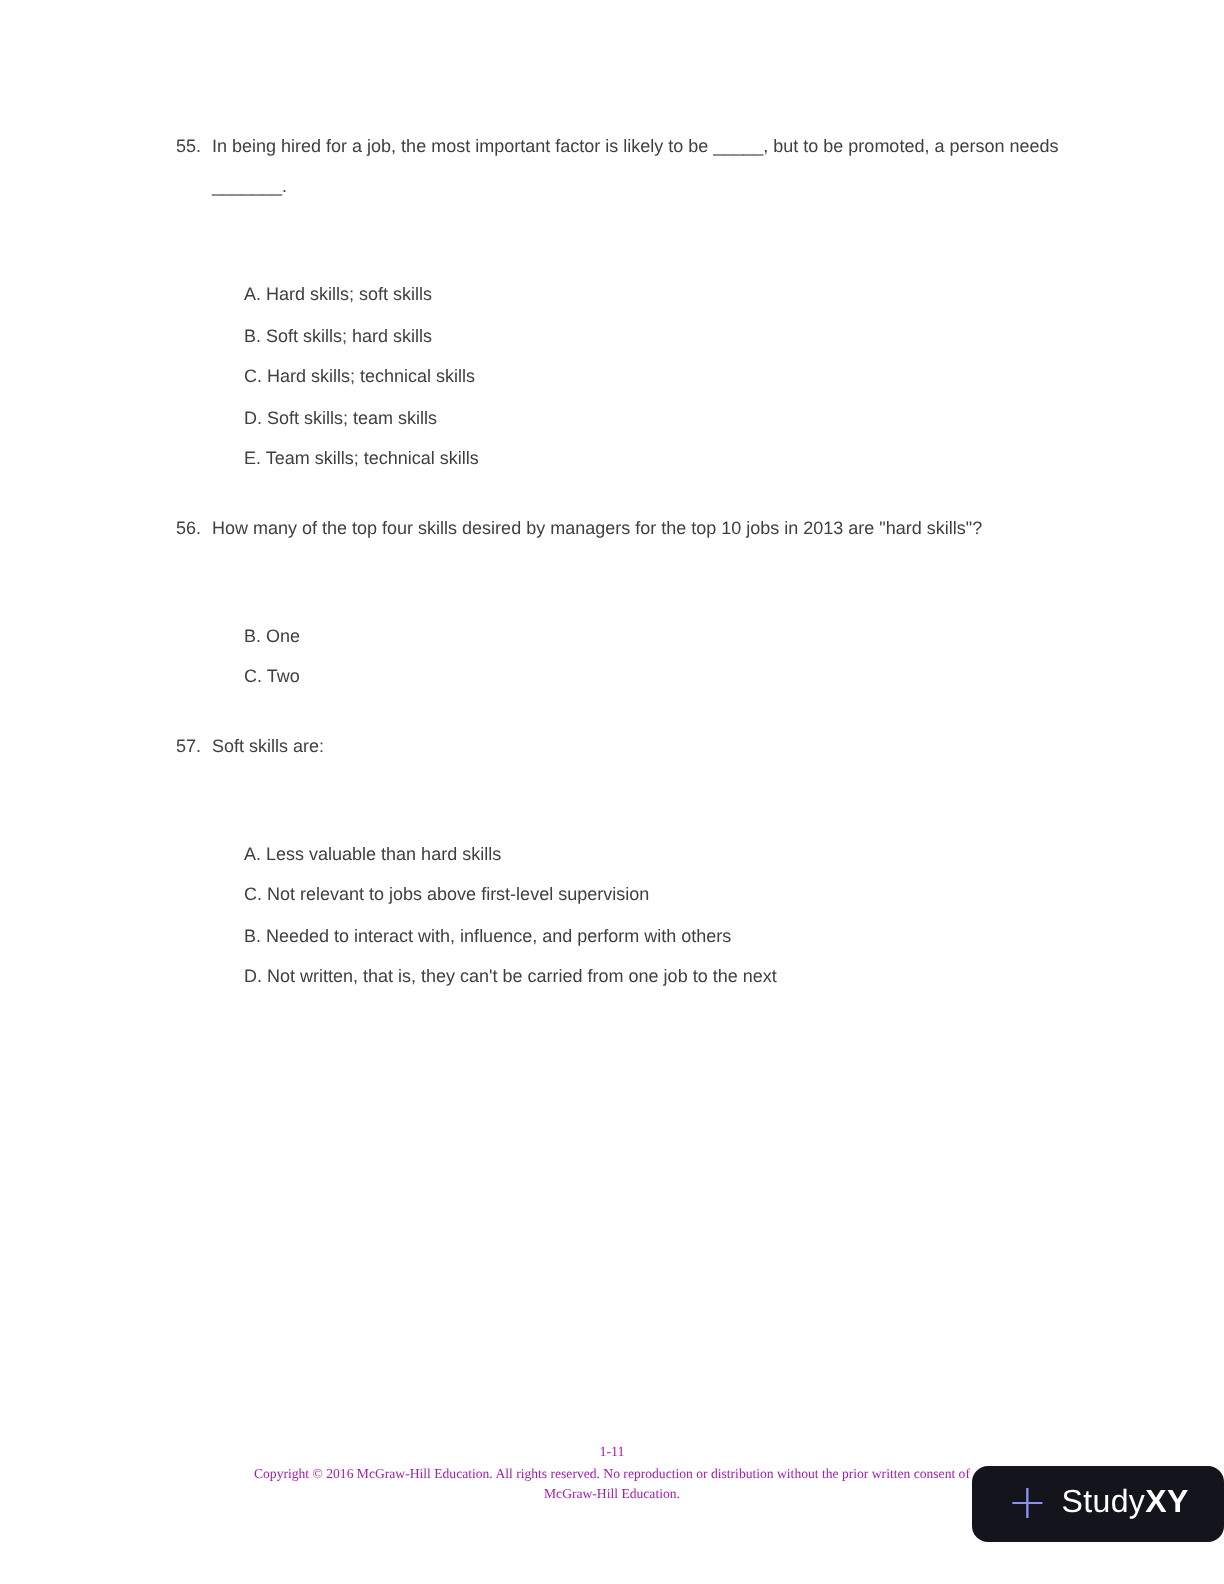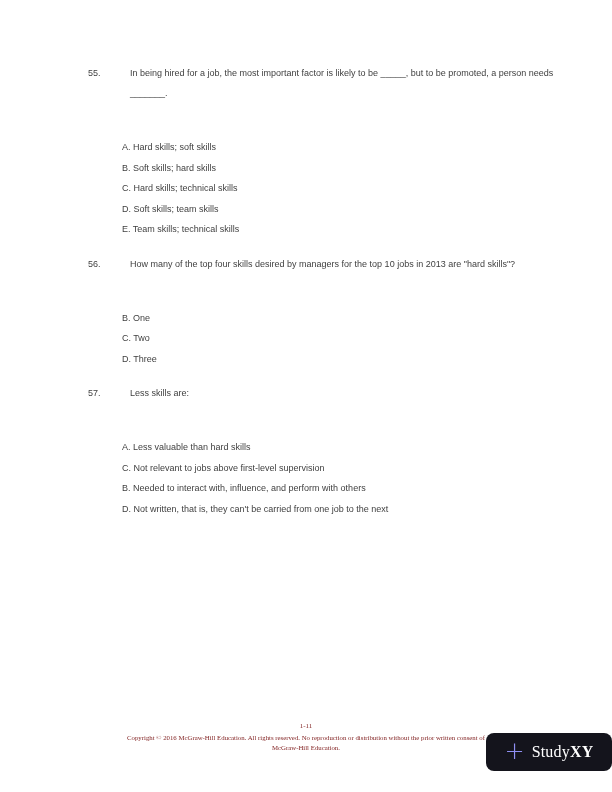--- a/index.html
+++ b/index.html
@@ -16,32 +16,32 @@
     position: absolute;
     top: 63px;
     left: 88px;
     right: 55px;
     color: #3f3f3f;
     font-size: 9px;
   }
   .question { margin-bottom: 14px; }
   .q-line { display: flex; line-height: 20px; }
   .q-num { width: 18px; flex-shrink: 0; }
-  .q-text { max-width: 442px; margin-left: 24px; }
+  .q-text { max-width: 442px; }
   .options { margin-left: 34px; margin-top: 34px; }
   .option { line-height: 20.5px; max-width: 430px; }
 
   .footer {
     position: absolute;
     top: 722px;
     left: 0;
     right: 0;
     text-align: center;
     font-family: "Liberation Serif", serif;
-    color: #7f1d1d;
+    color: #a21caf;
   }
   .page-number { font-size: 7px; line-height: 9px; }
   .copyright { margin-top: 2px; font-size: 6.8px; line-height: 10px; }
 
   .brand-badge {
     position: absolute;
     top: 733px;
     right: 0px;
     height: 38px;
     min-width: 126px;
@@ -58,21 +58,21 @@
     font-size: 24px;
     font-weight: 100;
     line-height: 1;
     font-family: "DejaVu Sans", sans-serif;
     transform: translateY(-1px);
   }
   .brand-text {
     color: #ffffff;
     font-size: 16px;
     letter-spacing: 0.2px;
-    font-family: Liberation Serif, serif;
+    font-family: Liberation Sans, sans-serif;
     text-align: center;
   }
   .brand-text .regular { font-weight: 400; }
   .brand-text .bold { font-weight: 700; }
 </style>
 </head>
 <body>
 
 <div class="page">
 
@@ -93,28 +93,27 @@
     </div>
 
     <div class="question">
       <div class="q-line">
         <span class="q-num">56.</span>
         <span class="q-text">How many of the top four skills desired by managers for the top 10 jobs in 2013 are "hard skills"?</span>
       </div>
       <div class="options">
         <div class="option">B. One</div>
         <div class="option">C. Two</div>
-        <div class="option">D. Three</div>
       </div>
     </div>
 
     <div class="question">
       <div class="q-line">
         <span class="q-num">57.</span>
-        <span class="q-text">Less skills are:</span>
+        <span class="q-text">Soft skills are:</span>
       </div>
       <div class="options">
         <div class="option">A. Less valuable than hard skills</div>
         <div class="option">C. Not relevant to jobs above first-level supervision</div>
         <div class="option">B. Needed to interact with, influence, and perform with others</div>
         <div class="option">D. Not written, that is, they can't be carried from one job to the next</div>
       </div>
     </div>
 
   </div>

